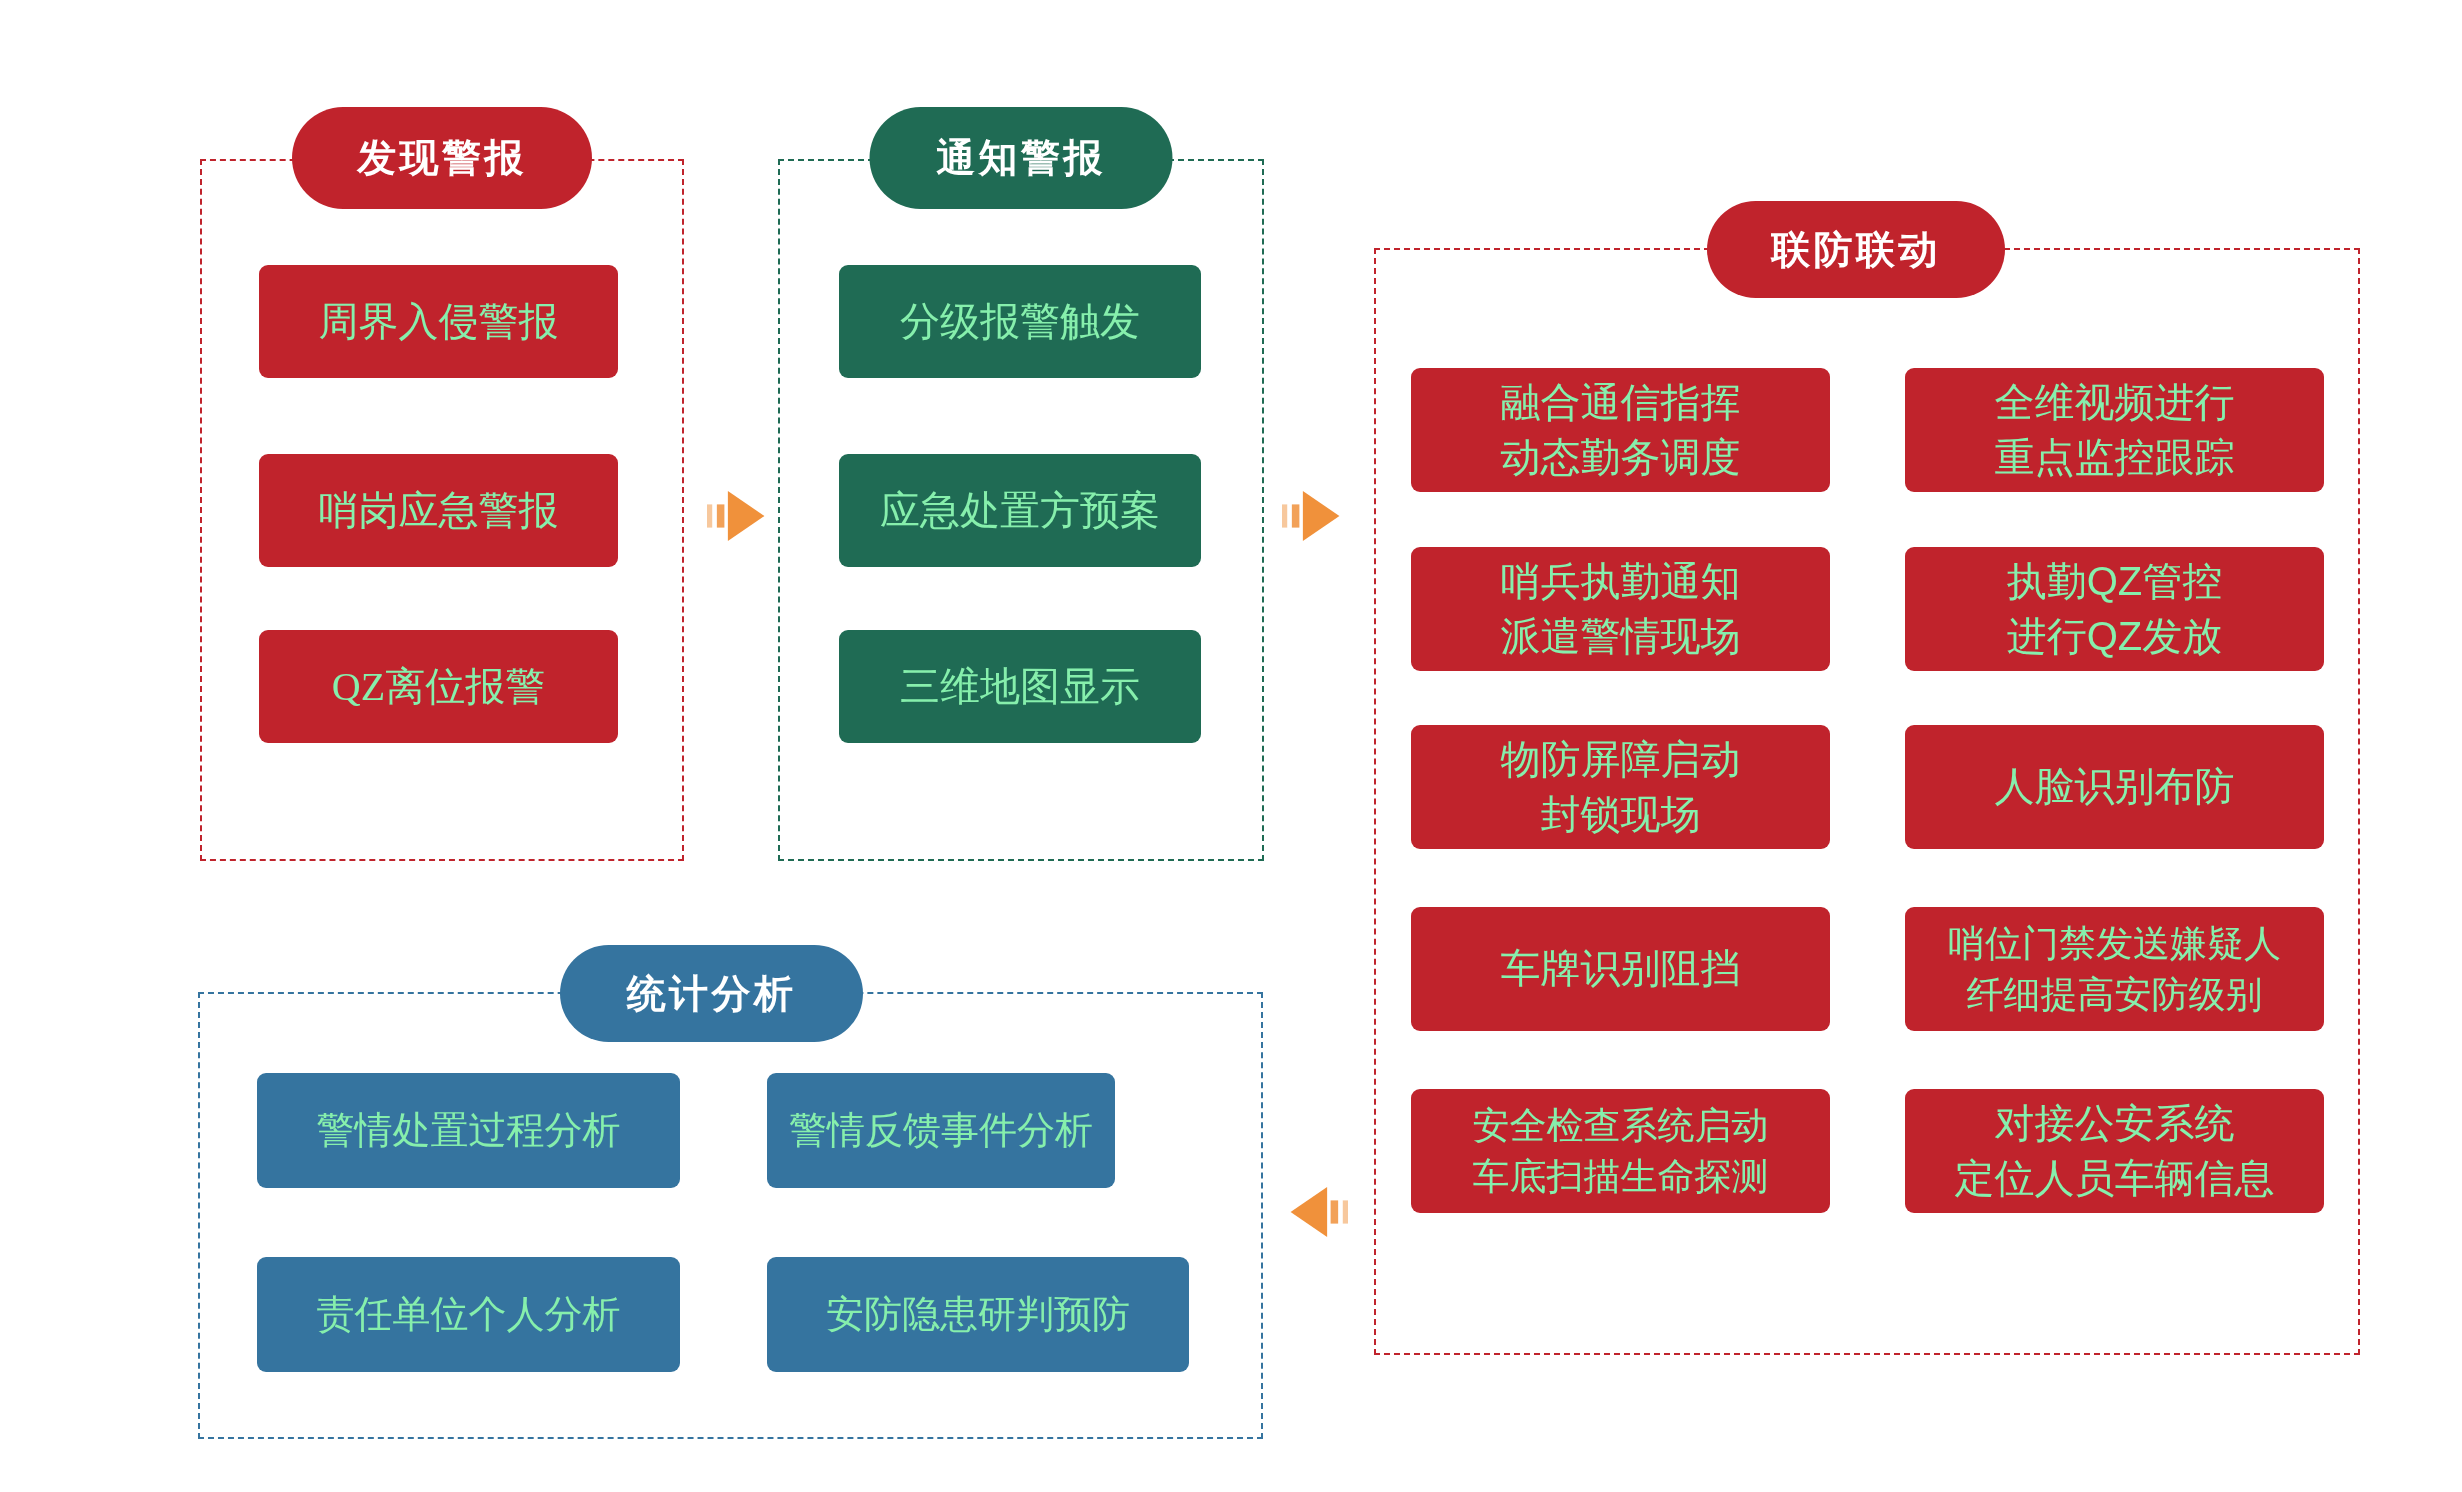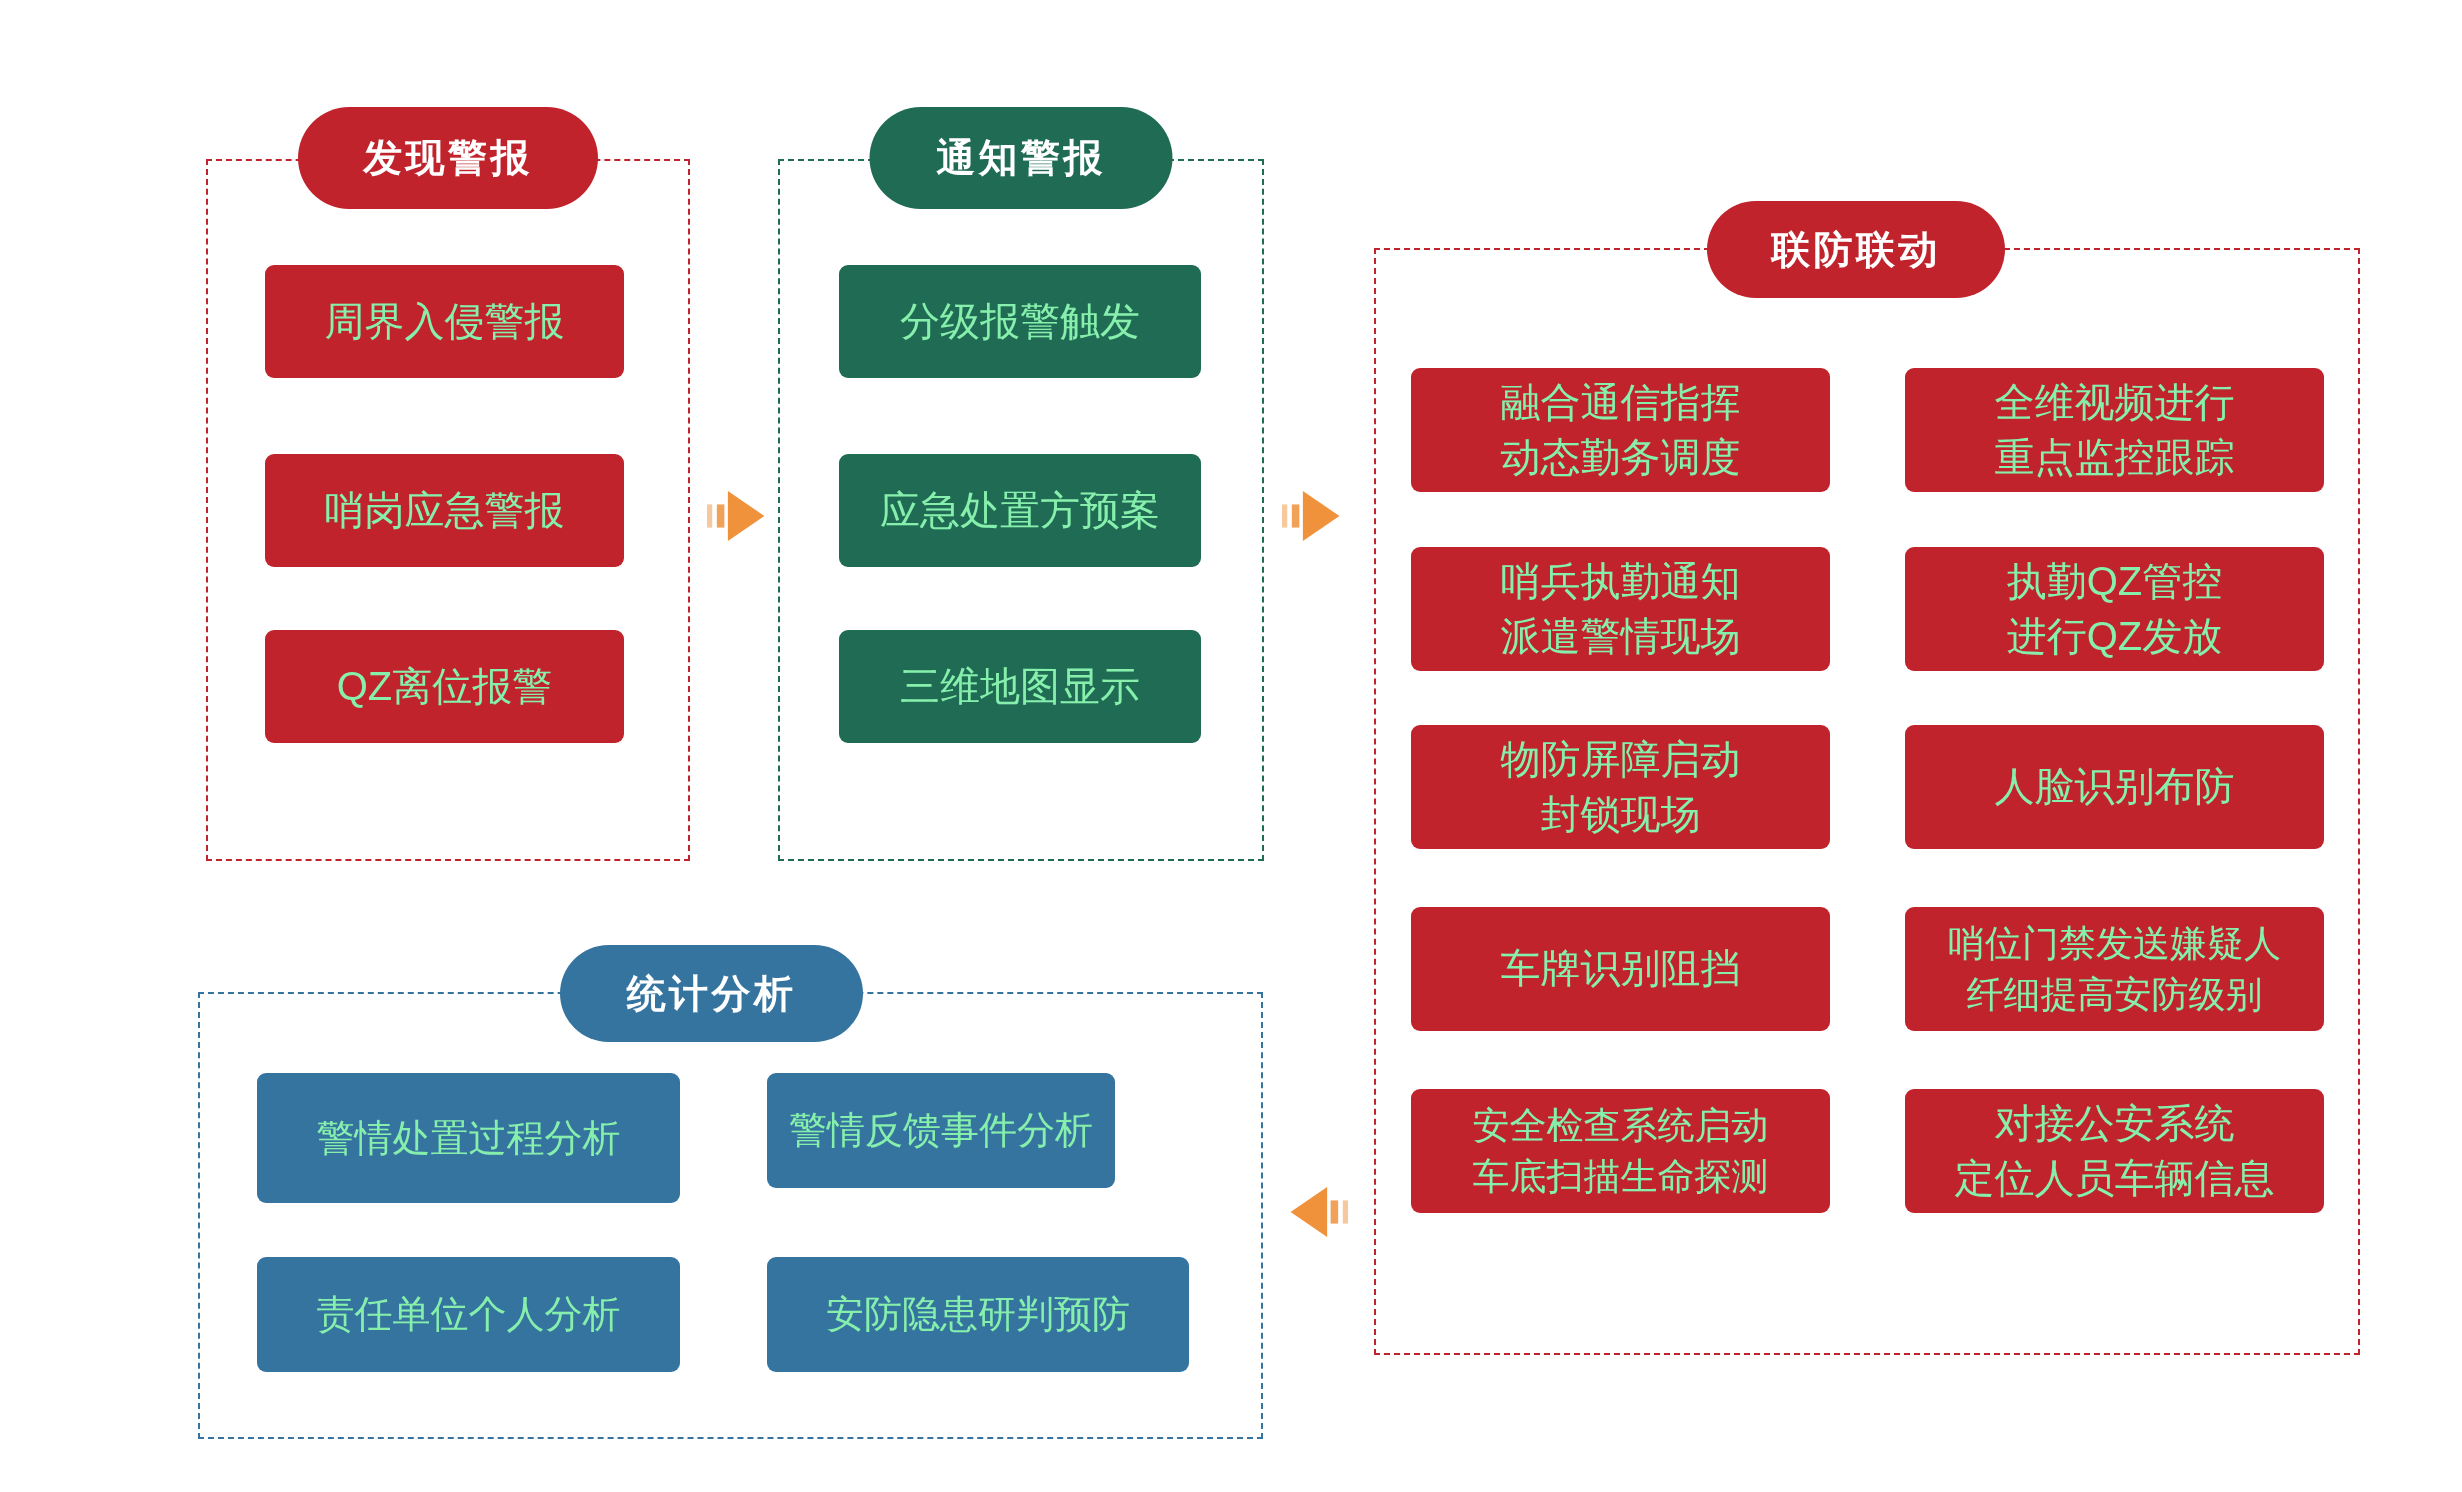--- a/index.html
+++ b/index.html
@@ -64,21 +64,21 @@
     height: 58px;
     z-index: 3;
   }
   .arrow svg { width: 100%; height: 100%; display: block; }
 </style>
 </head>
 <body>
 
 <div class="canvas">
 
-  <div class="panel red-panel" style="left:206px; top:159px; width:480px; height:698px;">
+  <div class="panel red-panel" style="left:200px; top:159px; width:480px; height:698px;font-family:Liberation Serif, serif;">
     <div class="pill red-fill" style="left:50%; top:-54px; transform:translateX(-50%); width:300px; height:102px;">发现警报</div>
     <div class="box red-fill" style="left:57px; top:104px; width:359px; height:113px;">周界入侵警报</div>
     <div class="box red-fill" style="left:57px; top:293px; width:359px; height:113px;">哨岗应急警报</div>
     <div class="box red-fill" style="left:57px; top:469px; width:359px; height:113px;">QZ离位报警</div>
   </div>
 
   <div class="panel green-panel" style="left:778px; top:159px; width:482px; height:698px;">
     <div class="pill green-fill" style="left:50%; top:-54px; transform:translateX(-50%); width:303px; height:102px;">通知警报</div>
     <div class="box green-fill" style="left:59px; top:104px; width:362px; height:113px;">分级报警触发</div>
     <div class="box green-fill" style="left:59px; top:293px; width:362px; height:113px;">应急处置方预案</div>
@@ -104,21 +104,21 @@
 进行QZ发放</div>
     <div class="box red-fill" style="left:529px; top:475px; width:419px; height:124px;">人脸识别布防</div>
     <div class="box red-fill" style="left:529px; top:657px; width:419px; height:124px; font-size:37px;">哨位门禁发送嫌疑人
 纤细提高安防级别</div>
     <div class="box red-fill" style="left:529px; top:839px; width:419px; height:124px;">对接公安系统
 定位人员车辆信息</div>
   </div>
 
   <div class="panel blue-panel" style="left:198px; top:992px; width:1061px; height:443px;">
     <div class="pill blue-fill" style="left:360px; top:-49px; width:303px; height:97px;">统计分析</div>
-    <div class="box blue-fill" style="left:57px; top:79px; width:423px; height:130px; font-size:38px;">警情处置过程分析</div>
+    <div class="box blue-fill" style="left:57px; top:79px; width:423px; height:115px; font-size:38px;">警情处置过程分析</div>
     <div class="box blue-fill" style="left:567px; top:79px; width:348px; height:115px; font-size:38px;">警情反馈事件分析</div>
     <div class="box blue-fill" style="left:57px; top:263px; width:423px; height:115px; font-size:38px;">责任单位个人分析</div>
     <div class="box blue-fill" style="left:567px; top:263px; width:422px; height:115px; font-size:38px;">安防隐患研判预防</div>
   </div>
 
   <div class="arrow" style="left:707px; top:487px;">
     <svg viewBox="0 0 100 100" aria-hidden="true">
       <rect x="0" y="30" width="9" height="40" fill="var(--orange)" opacity="0.5"></rect>
       <rect x="17" y="30" width="13" height="40" fill="var(--orange)" opacity="0.85"></rect>
       <polygon points="36,7 99,50 36,93" fill="var(--orange)"></polygon>

